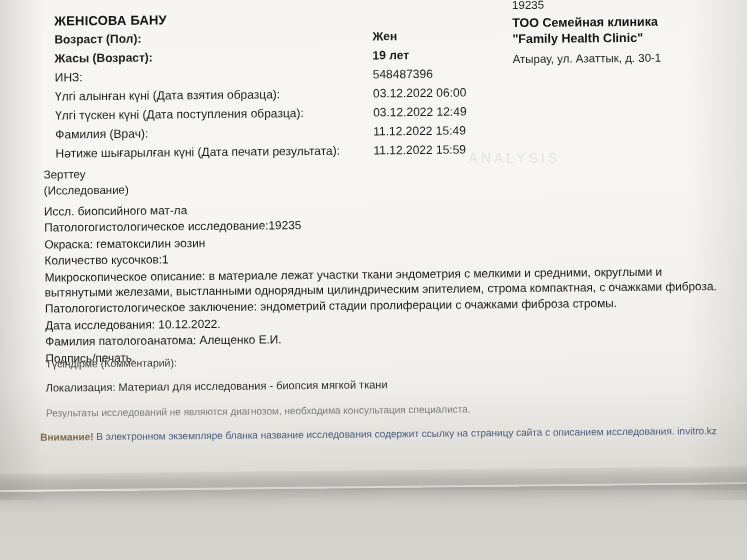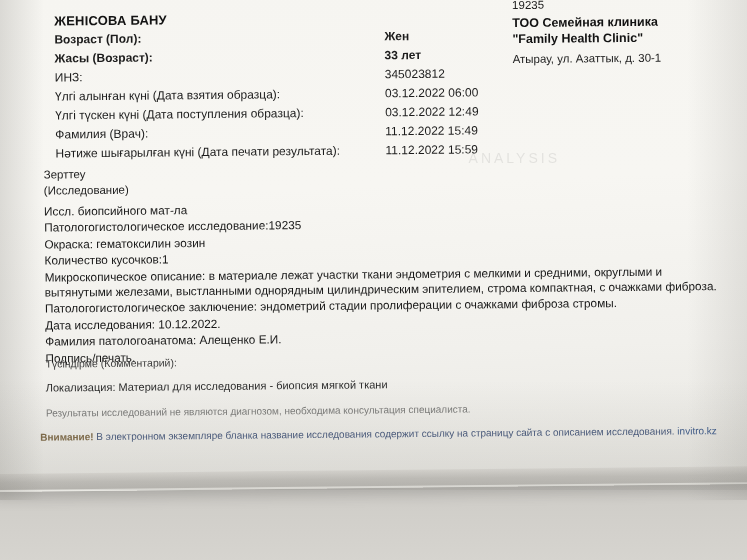--- a/index.html
+++ b/index.html
@@ -135,21 +135,20 @@
     left: 0;
     top: 0;
     white-space: nowrap;
   }
   .field-label.bold { font-weight: bold; }
   .field-value {
     position: absolute;
     left: 318px;
     top: 0;
     white-space: nowrap;
-    margin-left: 12px;
   }
   .field-value.bold { font-weight: bold; }
 
   #study-block {
     position: absolute;
     left: 42px;
     top: 168px;
     width: 680px;
     font-size: 11.5px;
     color: #1d1d1d;
@@ -231,25 +230,25 @@
 
     <div id="patient-name">ЖЕНІСОВА БАНУ</div>
 
     <div id="fields">
       <div class="field-row">
         <span class="field-label bold">Возраст (Пол):</span>
         <span class="field-value bold">Жен</span>
       </div>
       <div class="field-row">
         <span class="field-label bold">Жасы (Возраст):</span>
-        <span class="field-value bold">33 лет</span>
+        <span class="field-value bold">19 лет</span>
       </div>
       <div class="field-row">
         <span class="field-label">ИНЗ:</span>
-        <span class="field-value">345023812</span>
+        <span class="field-value">548487396</span>
       </div>
       <div class="field-row">
         <span class="field-label">Үлгі алынған күні (Дата взятия образца):</span>
         <span class="field-value">03.12.2022 06:00</span>
       </div>
       <div class="field-row">
         <span class="field-label">Үлгі түскен күні (Дата поступления образца):</span>
         <span class="field-value">03.12.2022 12:49</span>
       </div>
       <div class="field-row">

